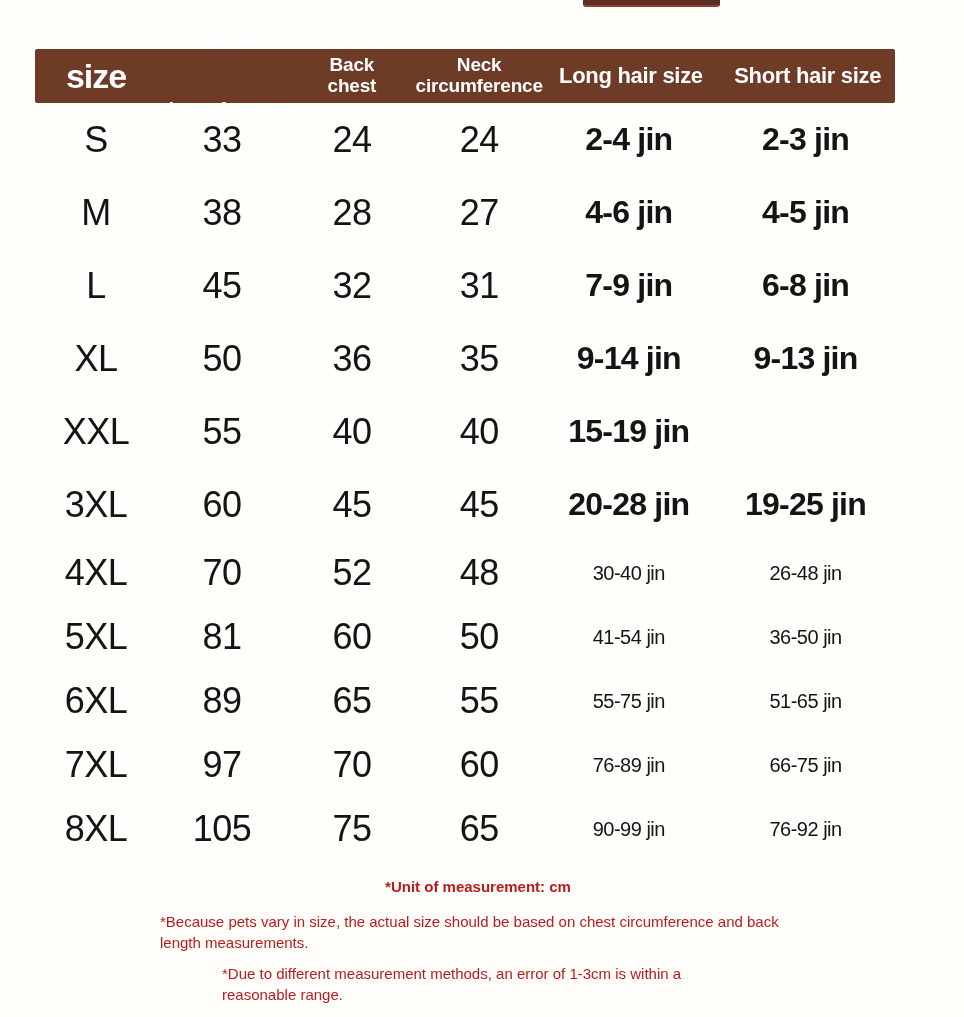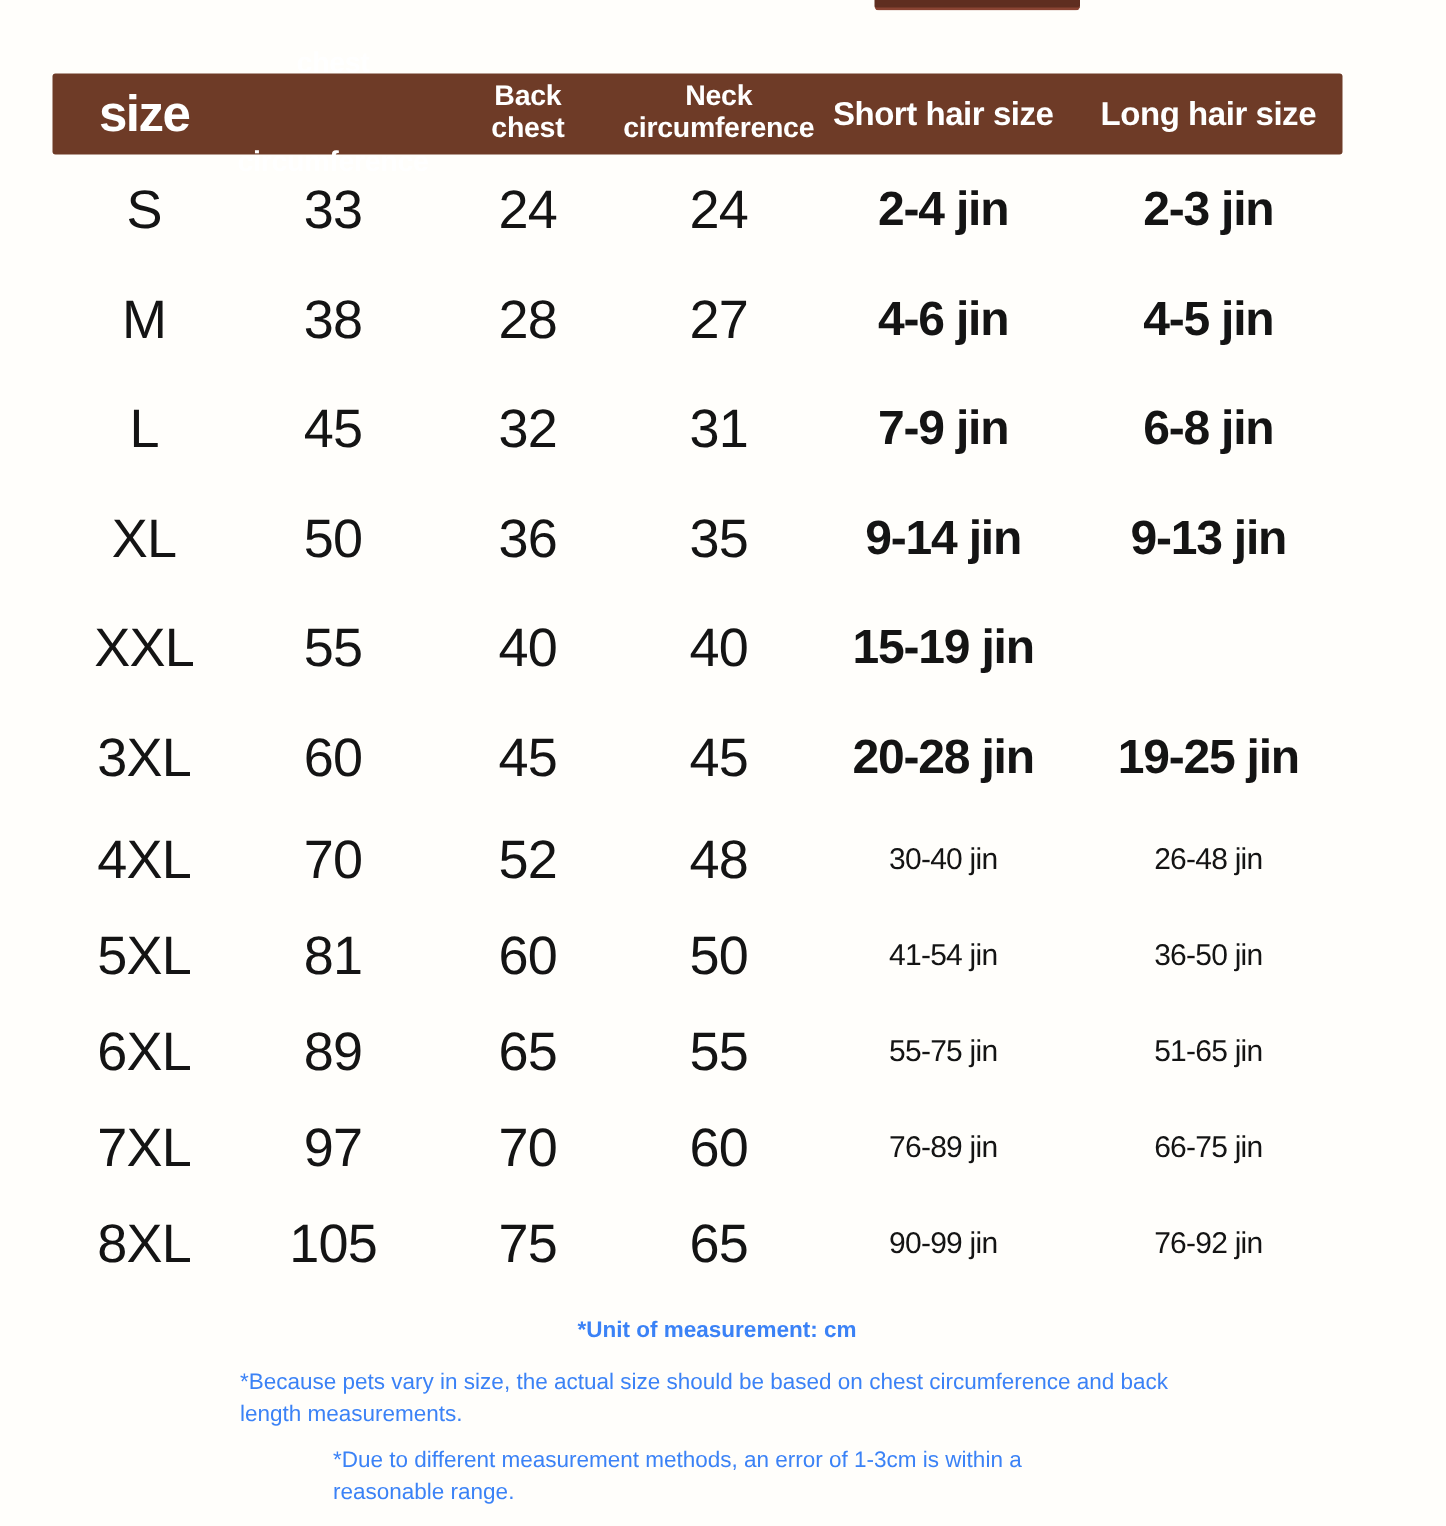--- a/index.html
+++ b/index.html
@@ -40,21 +40,21 @@
   .hdr .one-line{font-size:22px;letter-spacing:-0.3px;}
 
   .tbody{display:flex;flex-direction:column;}
   .row{display:flex;align-items:center;}
   .row-tall{height:73px;}
   .row-short{height:64px;}
   .row .cell{font-size:36px;font-weight:400;letter-spacing:-0.5px;}
   .row .jin-bold{font-size:32px;font-weight:800;letter-spacing:-0.8px;}
   .row .jin-reg{font-size:20px;font-weight:400;letter-spacing:-0.5px;}
 
-  .notes{position:absolute;left:0;top:862px;width:792px;font-weight:500;color:#3b82f6;}
+  .notes{position:absolute;left:0;top:862px;width:792px;font-weight:500;color:#b91c1c;}
   .note-unit{
     width:860px;margin:16px 0 0 48px;text-align:center;
     font-size:15px;font-weight:600;
   }
   .note-a{margin:16px 0 0 160px;width:625px;font-size:15px;line-height:1.4;}
   .note-b{margin:10px 0 0 222px;width:500px;font-size:15px;line-height:1.4;}
 </style>
 </head>
 <body>
 
@@ -73,25 +73,25 @@
         <span class="two-line">circumference</span>
       </div>
       <div class="cell col-2">
         <span class="two-line">Back</span>
         <span class="two-line">chest</span>
       </div>
       <div class="cell col-3">
         <span class="two-line">Neck</span>
         <span class="two-line">circumference</span>
       </div>
+      <div class="cell col-5">
+        <span class="one-line">Long hair size</span>
+      </div>
       <div class="cell col-4">
         <span class="one-line">Short hair size</span>
-      </div>
-      <div class="cell col-5">
-        <span class="one-line">Long hair size</span>
       </div>
     </div>
 
     <div class="tbody">
         <div class="row row-tall">
           <div class="cell col-0">S</div>
           <div class="cell col-1">33</div>
           <div class="cell col-2">24</div>
           <div class="cell col-3">24</div>
           <div class="cell col-4 jin-bold">2-4 jin</div>

